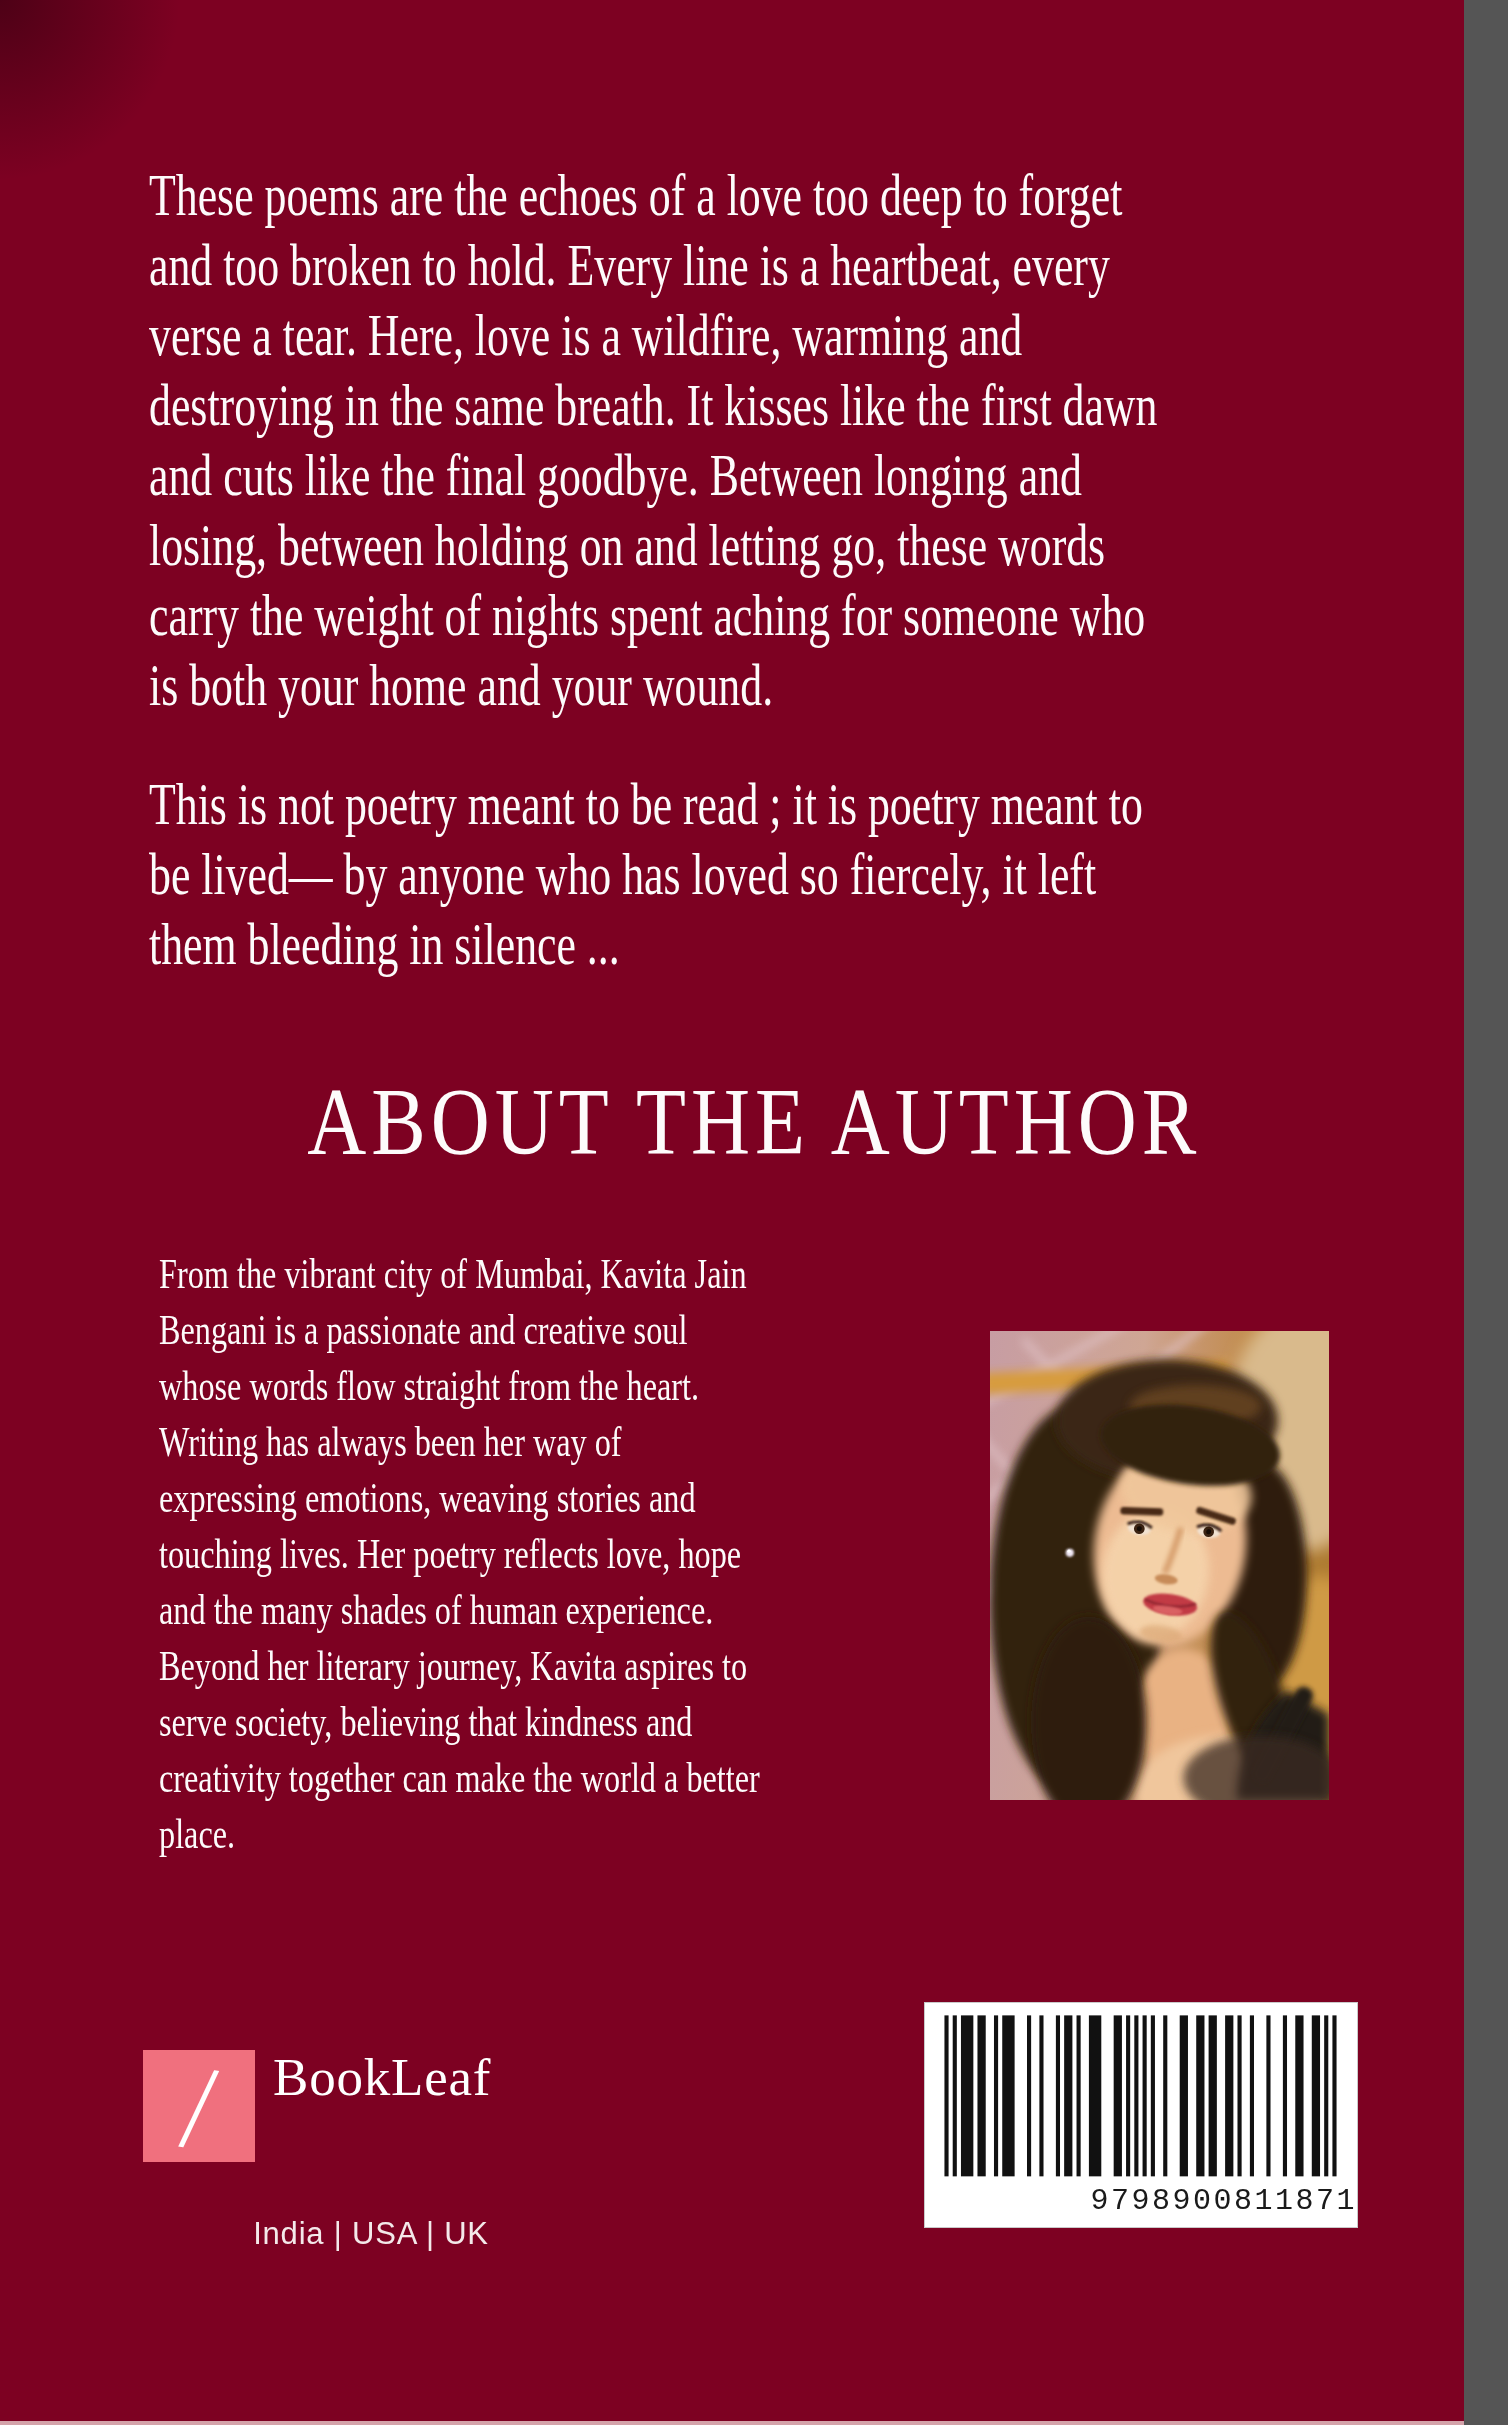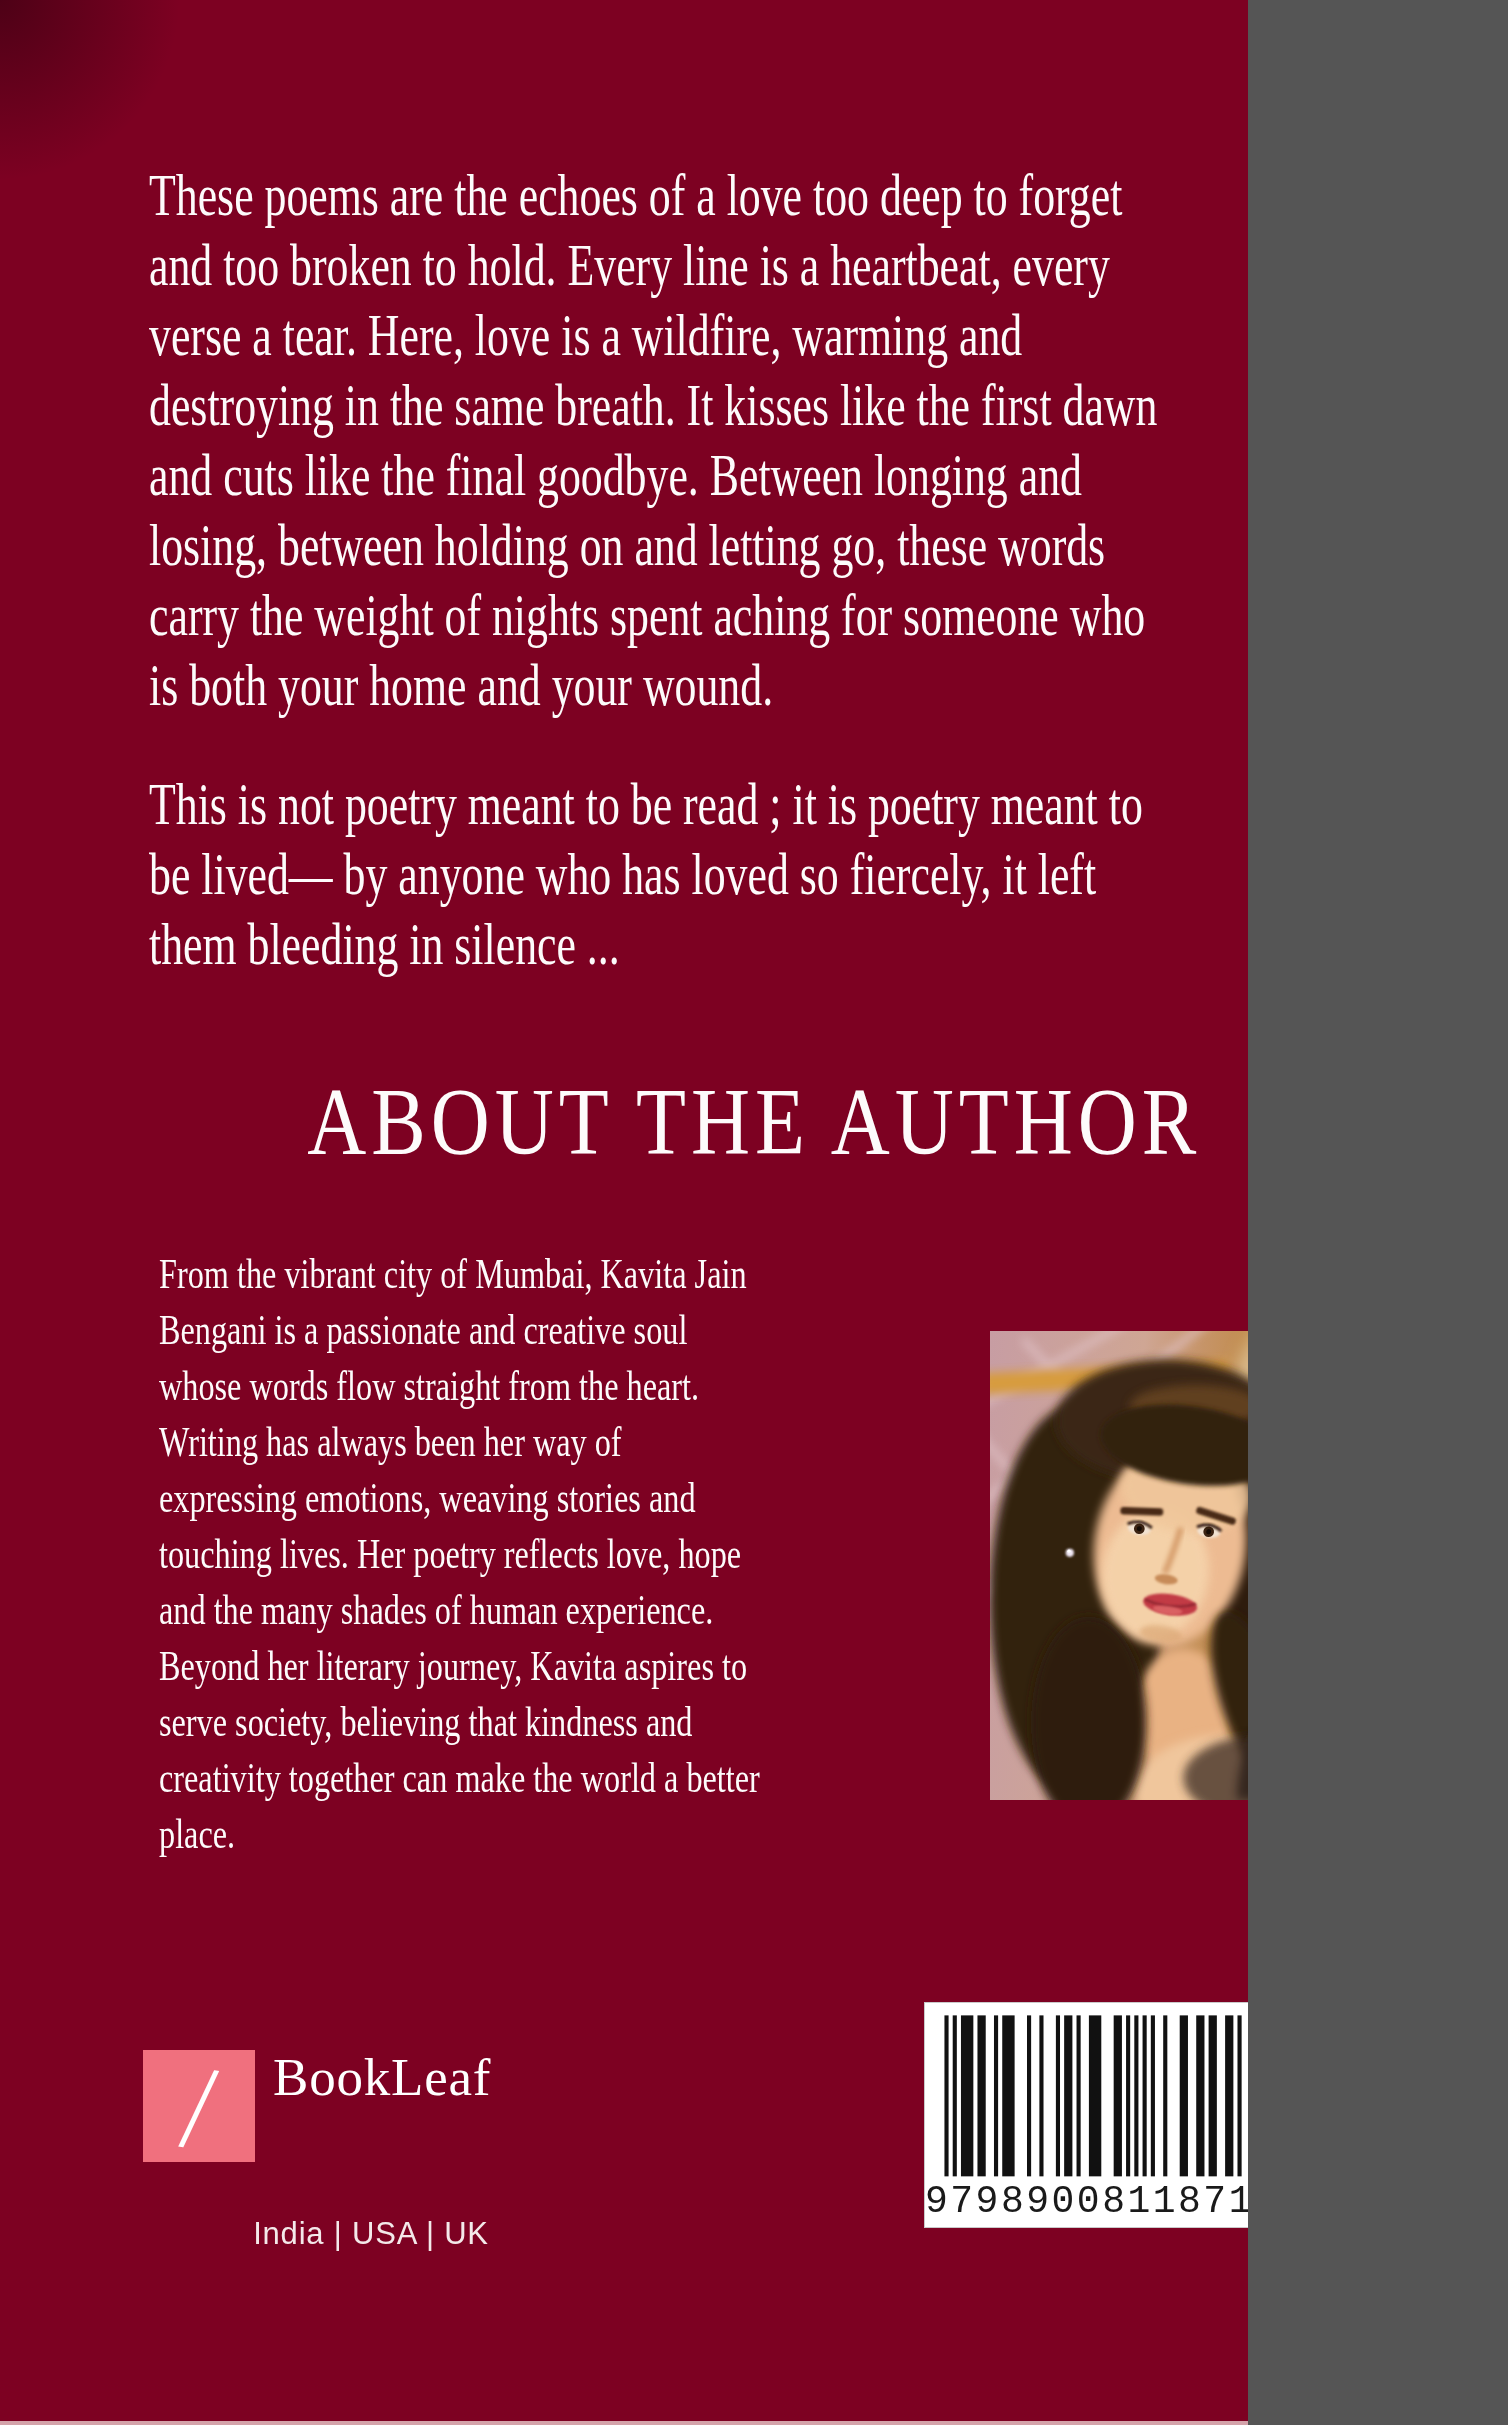--- a/index.html
+++ b/index.html
@@ -1,18 +1,18 @@
 <!DOCTYPE html>
 <html style="font-size:13.2px"><head>
 <meta charset="utf-8">
 <style>
   html,body{margin:0;padding:0;background:#555;}
   #cover{
     position:relative;
-    width:1248px;height:2426px;
+    width:1464px;height:2426px;
     background:#7d0122;
     overflow:hidden;
     font-family:"Liberation Serif", serif;
     color:#ffffff;
   }
   .serifblock{
     position:absolute;
     white-space:pre-line;
     transform-origin:left top;
     color:#fdfbfb;
@@ -71,23 +71,23 @@
   }
   #barcode-box{
     position:absolute;left:924px;top:2002px;width:434px;height:226px;
     background:#ffffff;
     border:1.7px solid #c9c9c9;
     box-sizing:border-box;
   }
   #barcode-svg{position:absolute;left:0;top:0;}
   #barcode-number{
     position:absolute;left:0;top:178px;width:100%;
-    text-align:left;
+    text-align:right;
     font-family:"Liberation Mono", monospace;
-    font-size:38px;line-height:41px;
+    font-size:30px;line-height:41px;
     letter-spacing:2.5px;color:#1a1a1a;
   }
   #bottom-strip{
     position:absolute;left:0;top:2421px;width:100%;height:5px;
     background:#d4a3aa;
   }
 </style>
 </head>
 <body>
 

